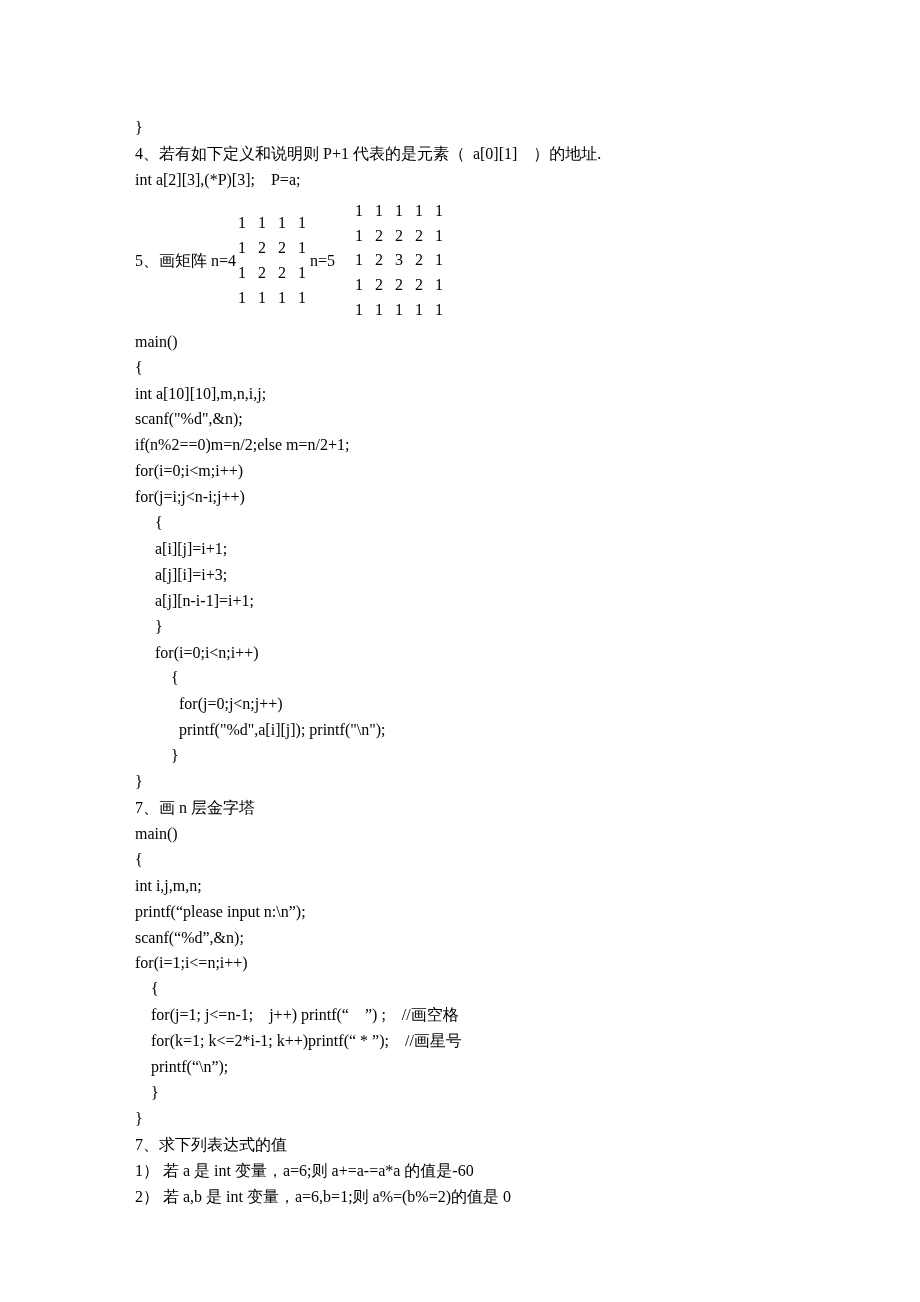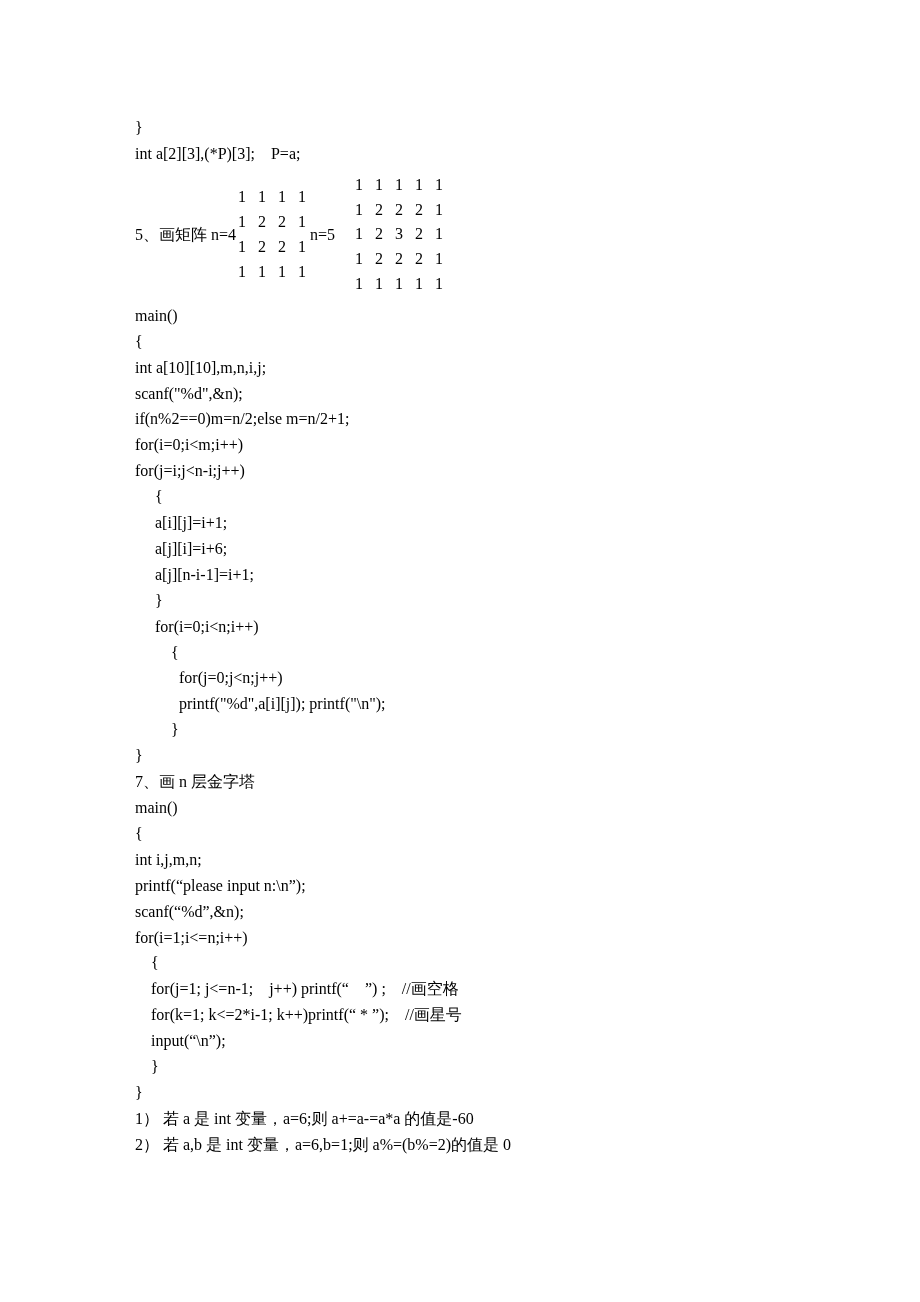--- a/index.html
+++ b/index.html
@@ -28,20 +28,21 @@
     vertical-align: middle;
   }
   .matrix .mrow { white-space: pre; line-height: 1.55; }
 </style>
 </head>
 <body>
 
 <div class="page">
 
   <div class="line">}</div>
+  <div class="line">4、若有如下定义和说明则 P+1 代表的是元素（  a[0][1]    ）的地址.</div>
   <div class="line">int a[2][3],(*P)[3];    P=a;</div>
 
   <div style="height:6px"></div>
 
   <div class="matrix-row">
     <span class="lbl">5、画矩阵 n=4</span>
     <div class="matrix" style="margin:0 4px 0 2px">
       <div class="mrow">1   1   1   1</div>
       <div class="mrow">1   2   2   1</div>
       <div class="mrow">1   2   2   1</div>
@@ -61,40 +62,41 @@
 
   <div class="line">main()</div>
   <div class="line">{</div>
   <div class="line">int a[10][10],m,n,i,j;</div>
   <div class="line">scanf("%d",&amp;n);</div>
   <div class="line">if(n%2==0)m=n/2;else m=n/2+1;</div>
   <div class="line">for(i=0;i&lt;m;i++)</div>
   <div class="line">for(j=i;j&lt;n-i;j++)</div>
   <div class="line">     {</div>
   <div class="line">     a[i][j]=i+1;</div>
-  <div class="line">     a[j][i]=i+6;</div>
+  <div class="line">     a[j][i]=i+3;</div>
   <div class="line">     a[j][n-i-1]=i+1;</div>
   <div class="line">     }</div>
   <div class="line">     for(i=0;i&lt;n;i++)</div>
   <div class="line">         {</div>
   <div class="line">           for(j=0;j&lt;n;j++)</div>
   <div class="line">           printf("%d",a[i][j]); printf("\n");</div>
   <div class="line">         }</div>
   <div class="line">}</div>
 
   <div class="line">7、画 n 层金字塔</div>
   <div class="line">main()</div>
   <div class="line">{</div>
   <div class="line">int i,j,m,n;</div>
   <div class="line">printf(“please input n:\n”);</div>
   <div class="line">scanf(“%d”,&amp;n);</div>
   <div class="line">for(i=1;i&lt;=n;i++)</div>
   <div class="line">    {</div>
   <div class="line">    for(j=1; j&lt;=n-1;    j++) printf(“    ”) ;    //画空格</div>
   <div class="line">    for(k=1; k&lt;=2*i-1; k++)printf(“ * ”);    //画星号</div>
-  <div class="line">    input(“\n”);</div>
+  <div class="line">    printf(“\n”);</div>
   <div class="line">    }</div>
   <div class="line">}</div>
 
+  <div class="line">7、求下列表达式的值</div>
   <div class="line">1） 若 a 是 int 变量，a=6;则 a+=a-=a*a 的值是-60</div>
   <div class="line">2） 若 a,b 是 int 变量，a=6,b=1;则 a%=(b%=2)的值是 0</div>
 
 </div>
 
 </body></html>

